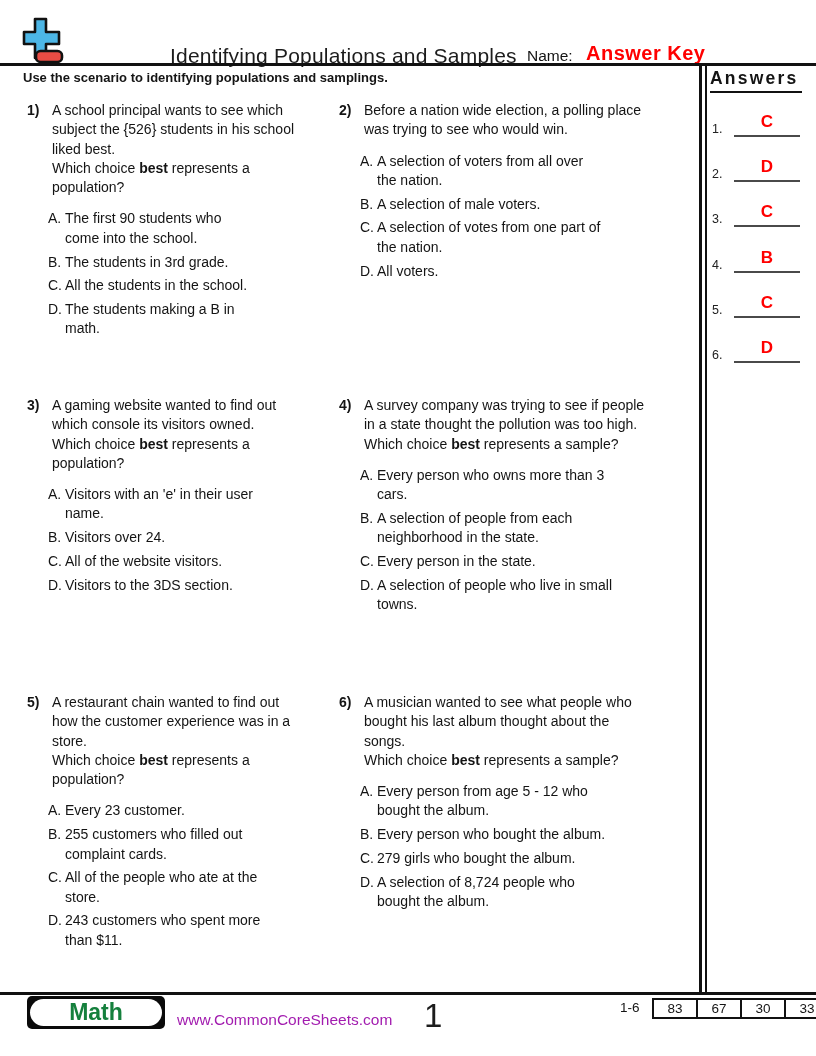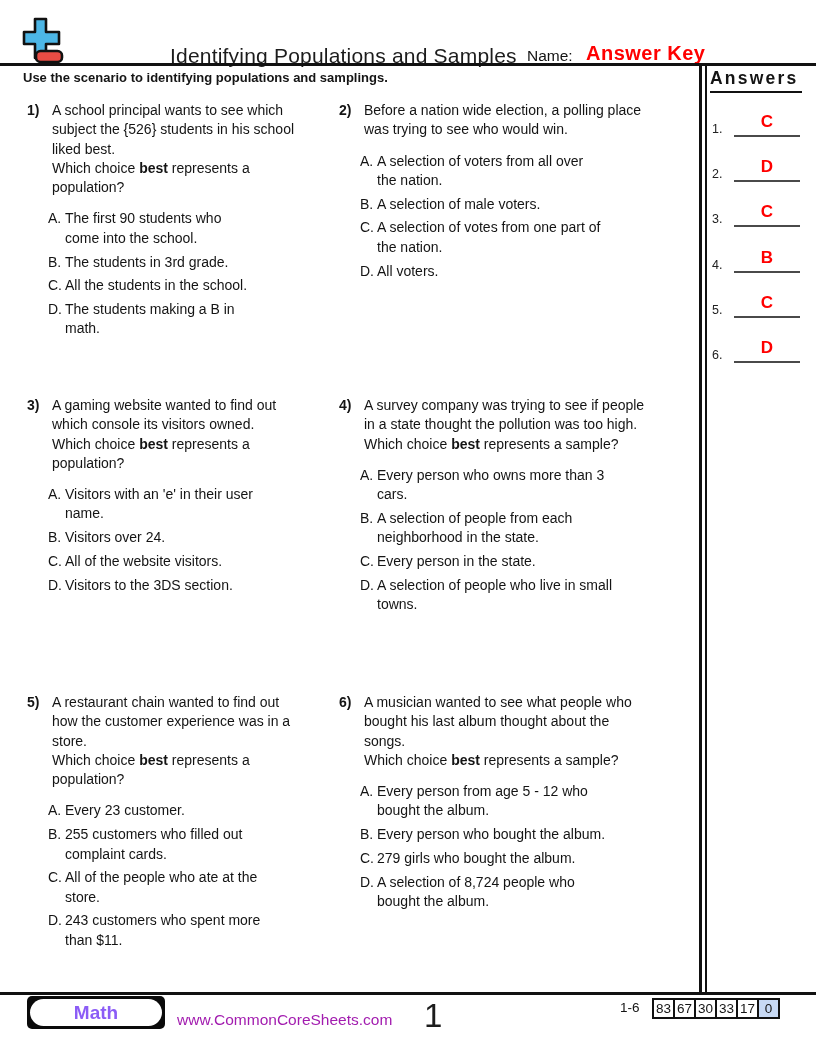--- a/index.html
+++ b/index.html
@@ -42,28 +42,28 @@
   .choice { display:flex; margin-bottom:4.5px; }
   .clabel { flex:none; width:17px; }
   .ctext { flex:1; min-width:0; }
   .prompt b { font-weight:bold; }
 
   
   .footer-rule { position:absolute; left:0; top:992px; width:816px; height:3px; background:#111; }
   .math-badge { position:absolute; left:27px; top:996px; width:138px; height:33px; background:#0a0a0a; border-radius:5px; }
   .math-badge-inner {
     position:absolute; left:3px; top:3px; right:3px; bottom:3px; background:#fff; border-radius:14px;
-    display:flex; align-items:center; justify-content:center; font-weight:bold; font-size:19px; color:#8b5cf6;
+    display:flex; align-items:center; justify-content:center; font-weight:bold; font-size:23px; color:#15803d;
   }
   .site-url { position:absolute; left:177px; top:1011px; font-size:15.5px; color:#a21caf; }
   .page-number { position:absolute; left:424px; top:997px; font-size:33px; color:#1c1c1c; }
   .score-range { position:absolute; left:620px; top:1000px; font-size:13.5px;text-align:right; }
   .score-table { position:absolute; left:652px; top:998px; display:flex; }
   .score-cell {
-    width:23px; height:21px; border:2px solid #111; margin-left:-2px;
+    width:46px; height:21px; border:2px solid #111; margin-left:-2px;
     font-size:13.5px; line-height:17px; text-align:center; background:#fff;
   }
   .score-cell:first-child { margin-left:0; }
   .score-cell.last { background:#c7d9f4; }
 </style>
 </head>
 <body>
 
 <div class="page">
 

